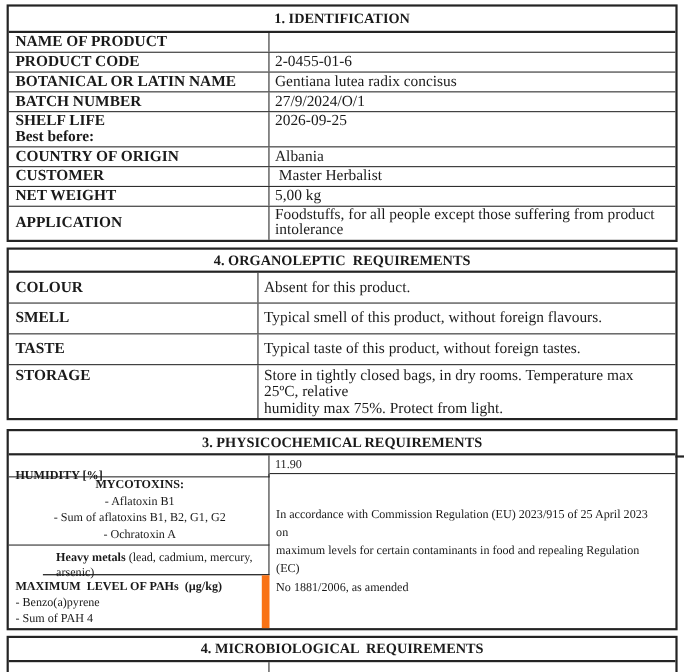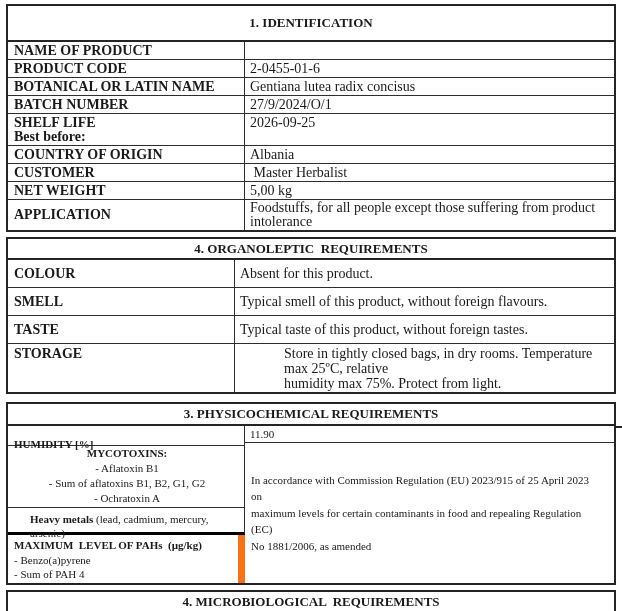--- a/index.html
+++ b/index.html
@@ -10,42 +10,42 @@
     color: #1a1a1a;
   }
   .doc { position: absolute; left: 6px; top: 4px; width: 610px; }
 
   .sec { border: 2px solid #242424; background: #fff; }
   .sec-1 { margin-bottom: 5px; }
   .sec-2 { margin-bottom: 8px; }
   .sec-3 { margin-bottom: 5px; position: relative; }
 
   .sec-hd {
-    height: 36px; display: flex; align-items: center; justify-content: center;
+    height: 24px; display: flex; align-items: center; justify-content: center;
     border-bottom: 2px solid #242424;
     font-weight: bold; font-size: 13px; white-space: pre-wrap;
   }
   .sec-2 .sec-hd { height: 21px; }
   .sec-3 .sec-hd, .sec-4 .sec-hd { height: 22px; }
 
   .row { display: flex; border-bottom: 1px solid #2e2e2e; font-size: 14px; line-height: 14px; }
   .row:last-child { border-bottom: none; }
   .lbl {
     flex: 0 0 237px; width: 237px; border-right: 1px solid #2e2e2e;
     padding: 1px 4px 1px 6px; font-weight: bold;
     display: flex; align-items: center; white-space: pre-wrap;
   }
   .val { flex: 1; padding: 1px 6px 1px 5px; display: flex; align-items: center; white-space: pre-wrap; }
 
   .sec-1 .row { min-height: 18px; }
   .sec-1 .row.r-tall { min-height: 29px; }
 
   .sec-2 .lbl { flex-basis: 227px; width: 227px; }
   .sec-2 .row { min-height: 28px; }
-  .sec-2 .row.r-storage { min-height: 37px; line-height: 15px; gap: 44px; }
+  .sec-2 .row.r-storage { min-height: 37px; line-height: 15px; }
 
   .row.top .lbl, .row.top .val { align-items: flex-start; padding-top: 2px; }
 
   .sec-4 .row { min-height: 31px; }
 
   
   .s3-body {
     display: grid;
     grid-template-columns: 237px 1fr;
     grid-template-rows: 17px 65px 27px 48px;
@@ -61,22 +61,23 @@
     border-bottom: 1px solid #2e2e2e;
     display: flex; align-items: center; padding: 1px 6px 1px 5px;
   }
   .c-myco {
     grid-column: 1; grid-row: 2;
     border-right: 1px solid #2e2e2e; border-bottom: 1px solid #2e2e2e;
     padding: 3px 4px 1px 6px; line-height: 15px; text-align: center;
   }
   .c-heavy {
     grid-column: 1; grid-row: 3;
-    border-right: 1px solid #2e2e2e; border-bottom: 3px solid #000000;
-    padding: 4px 4px 1px 22px;
+    border-right: 1px solid #2e2e2e; border-bottom: 1px solid #000000;
+    padding: 4px 4px 1px 12px;
+    margin-left: 31px;
   }
   .c-pahs {
     grid-column: 1; grid-row: 4;
     border-right: 7px solid #f97316;
     padding: 3px 4px 12px 6px; line-height: 14.5px;
   }
   .cell-title { font-weight: bold; white-space: pre-wrap; }
   .b { font-weight: bold; }
   .c-reg {
     grid-column: 2; grid-row: 2 / span 3;

